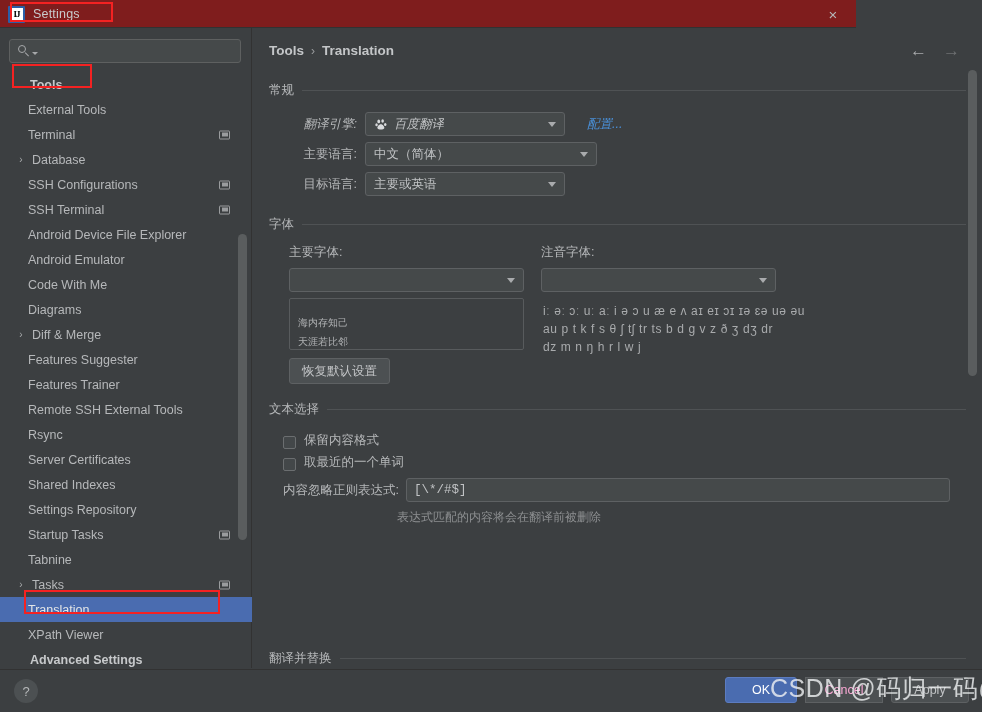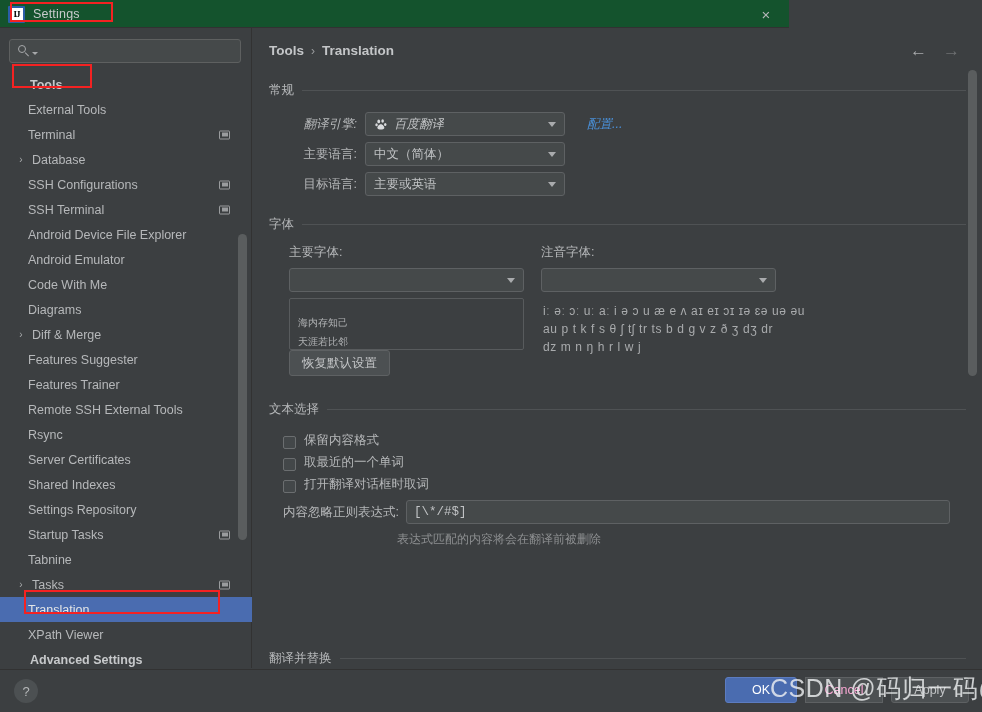--- a/index.html
+++ b/index.html
@@ -14,22 +14,22 @@
     -webkit-font-smoothing: antialiased;
   }
   #app {
     position: relative;
     width: 982px; height: 712px;
     background: #3c3f41;
   }
 
   
   .titlebar {
-    position: absolute; left: 0; top: 0; width: 789px; height: 28px;
-    background: #14532d;
+    position: absolute; left: 0; top: 0; width: 856px; height: 28px;
+    background: #7f1d1d;
     border-bottom: 1px solid #323232;
   }
   .tb-left {
     position: absolute; left: 8px; top: 0; height: 28px;
     display: flex; align-items: center; gap: 8px;
   }
   .ij-logo {
     width: 17px; height: 17px;
     background: #ffffff;
     border: 2px solid #2a5ea8;
@@ -443,21 +443,21 @@
             </svg>
           </span>
           <span class="cv">百度翻译</span>
           <span class="car"></span>
         </div>
         <div class="link" style="margin-left:22px;">配置...</div>
       </div>
 
       <div class="row" style="margin-top:6px;">
         <div class="lab" style="width:88px;">主要语言:</div>
-        <div class="combo" style="width:200px;margin-left:8px;">
+        <div class="combo" style="width:232px;margin-left:8px;">
           <span class="cv">中文（简体）</span>
           <span class="car"></span>
         </div>
       </div>
 
       <div class="row" style="margin-top:6px;">
         <div class="lab" style="width:88px;">目标语言:</div>
         <div class="combo" style="width:200px;margin-left:8px;">
           <span class="cv">主要或英语</span>
           <span class="car"></span>
@@ -475,21 +475,21 @@
         <div style="width:235px;">
           <div class="lab" style="text-align:left;">主要字体:</div>
           <div class="combo" style="width:235px;margin-top:7px;">
             <span class="cv"></span>
             <span class="car"></span>
           </div>
           <div class="preview" style="width:235px;height:52px;margin-top:6px;">
             <div>海内存知己</div>
             <div>天涯若比邻</div>
           </div>
-          <div class="btn" style="">恢复默认设置</div>
+          <div class="btn" style="margin-top:8px;">恢复默认设置</div>
         </div>
 
         <div style="width:235px;">
           <div class="lab" style="text-align:left;">注音字体:</div>
           <div class="combo" style="width:235px;margin-top:7px;">
             <span class="cv"></span>
             <span class="car"></span>
           </div>
           <div class="preview phon" style="width:300px;margin-top:6px;">
             <div>iː əː ɔː uː aː i ə ɔ u æ e ʌ aɪ eɪ ɔɪ ɪə ɛə uə əu</div>
@@ -507,24 +507,20 @@
       </div>
       <div id="ts-checks" style="margin-top:10px; padding-left:14px;">
           <div class="chk-row">
             <span class="chk"></span>
             <span class="chk-lbl">保留内容格式</span>
           </div>
           <div class="chk-row">
             <span class="chk"></span>
             <span class="chk-lbl">取最近的一个单词</span>
           </div>
-          <div class="chk-row">
-            <span class="chk"></span>
-            <span class="chk-lbl">打开翻译对话框时取词</span>
-          </div>
         </div>
 
       <div class="row" style="margin-top:7px; padding-left:14px;">
         <div class="lab" style="text-align:left;">内容忽略正则表达式:</div>
         <div class="textfield" style="flex:1; margin-left:7px; margin-right:16px;">
           <span>[\*/#$]</span>
         </div>
       </div>
       <div class="hint" style="margin-top:7px; padding-left:128px;">表达式匹配的内容将会在翻译前被删除</div>
     </div>

